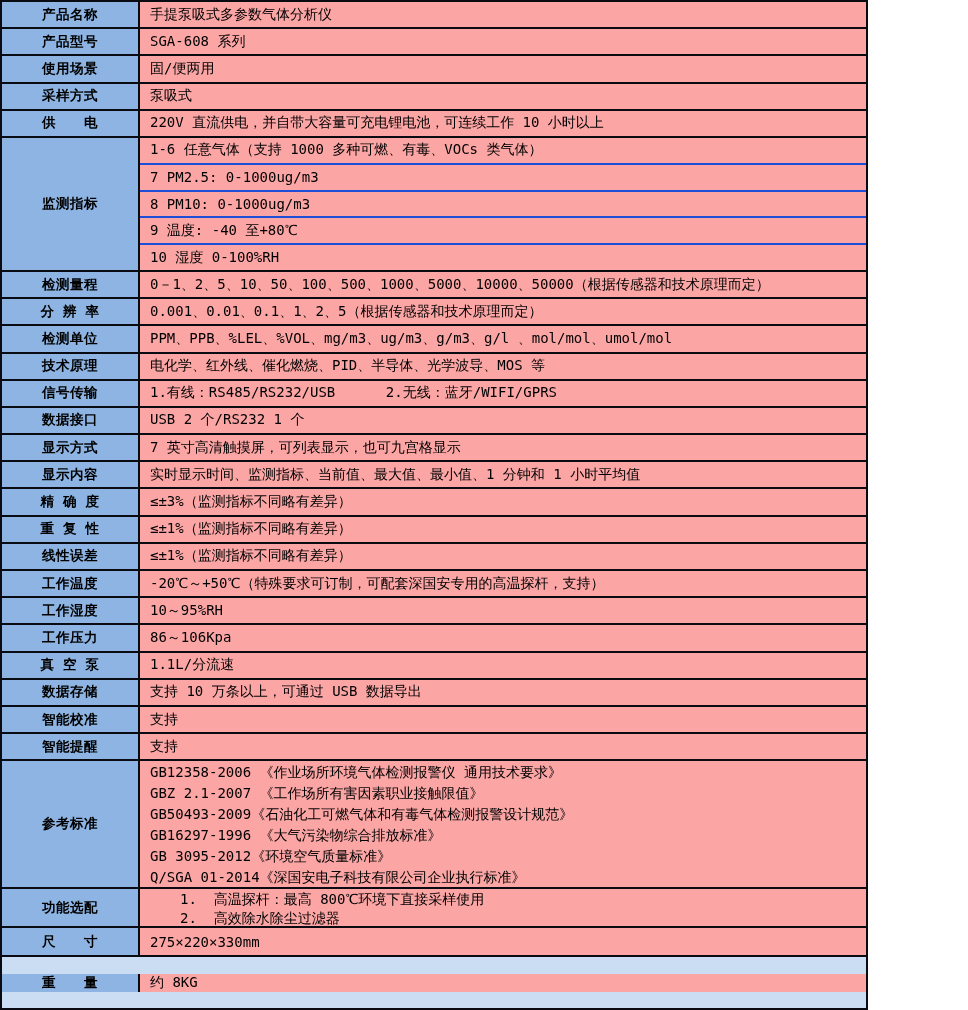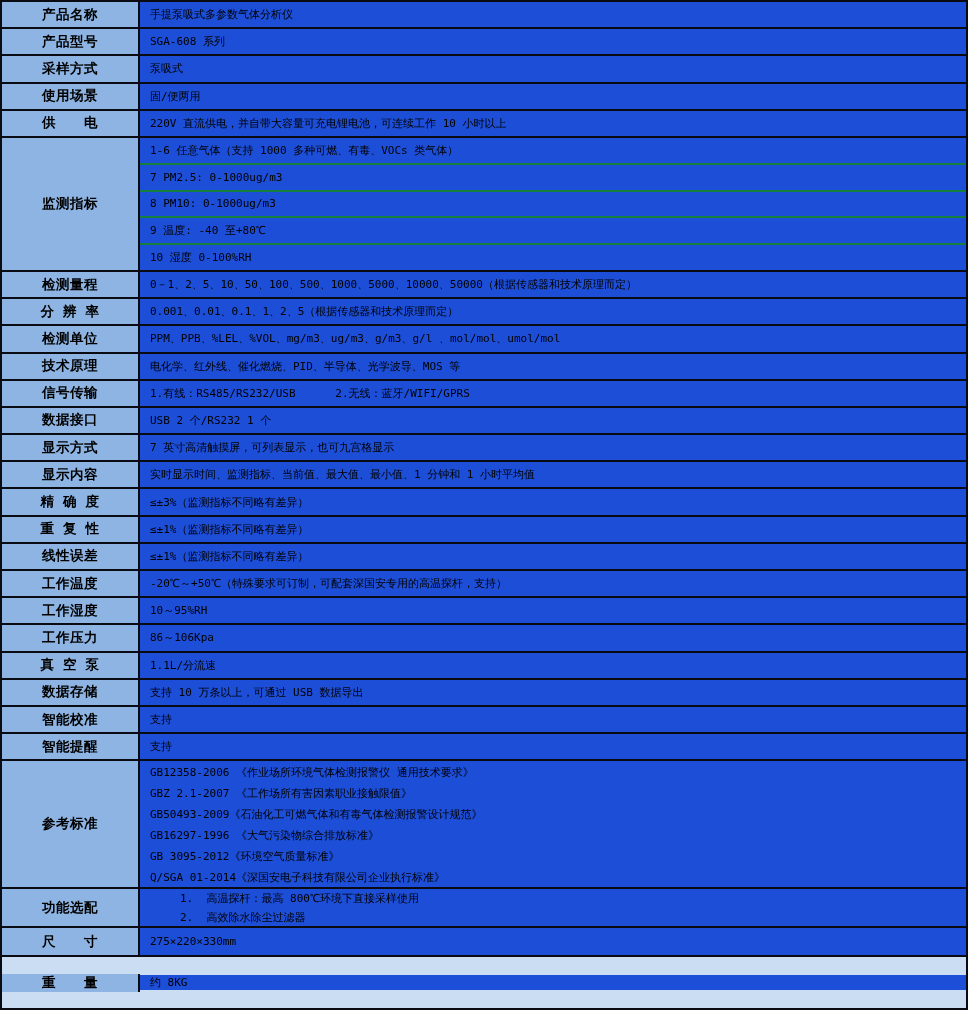--- a/index.html
+++ b/index.html
@@ -1,17 +1,17 @@
 <!DOCTYPE html>
 <html><head>
 <meta charset="utf-8">
 <style>
   html,body { margin:0; padding:0; background:#ffffff; }
   .spec-table {
-    width:968px; height:1010px; box-sizing:border-box;
+    width:868px; height:1010px; box-sizing:border-box;
     border:2px solid #0a0a12;
     display:flex; flex-direction:column;
     background:#cbddf2;
     font-family:"Liberation Sans","DejaVu Sans",sans-serif;
   }
   .row { display:flex; flex:0 0 auto; box-sizing:border-box; border-bottom:2px solid #0a0a12; min-height:0; }
   .row:last-child { border-bottom:none; flex:1 1 auto;align-items:center; }
   .r-std   { height:27.2px; }
   .r-multi { height:134px; }
   .r-ref   { height:128px; }
@@ -19,29 +19,29 @@
   .r-big   { height:29px; }
   .lc {
     flex:0 0 138px; width:138px; box-sizing:border-box;
     background:#8db4e2; border-right:2px solid #0a0a12;
     display:flex; align-items:center; justify-content:center;
     font-weight:bold; font-size:13.5px; color:#000;
     white-space:pre; letter-spacing:0.5px;
   }
   .vc {
     flex:1 1 auto; box-sizing:border-box; min-width:0;
-    background:#1d4ed8;
+    background:#fca5a5;
     display:flex; align-items:center;
     padding:0 8px 0 10px;
     font-family:"DejaVu Sans Mono","Liberation Mono",monospace;
-    font-size:11px; color:#000;
+    font-size:14px; color:#000;
     white-space:pre-wrap;
   }
   .vstack { flex:1 1 auto; display:flex; flex-direction:column; min-width:0; }
-  .vstack .vc { flex:1 1 0; border-bottom:2px solid #15803d; }
+  .vstack .vc { flex:1 1 0; border-bottom:2px solid #1d4ed8; }
   .vstack .vc:last-child { border-bottom:none; }
   .vc.multi { flex-direction:column; align-items:flex-start; justify-content:center; padding-top:2px; }
   .vc.multi .line { line-height:21px; }
   .vc.multi.opt .line { line-height:18.5px;margin-left:30px; }
 </style>
 </head>
 <body>
 
 <div class="spec-table">
 
@@ -49,27 +49,27 @@
     <div class="lc">产品名称</div>
     <div class="vc">手提泵吸式多参数气体分析仪</div>
   </div>
 
   <div class="row r-std">
     <div class="lc">产品型号</div>
     <div class="vc">SGA-608 系列</div>
   </div>
 
   <div class="row r-std">
+    <div class="lc">使用场景</div>
+    <div class="vc">固/便两用</div>
+  </div>
+
+  <div class="row r-std">
     <div class="lc">采样方式</div>
     <div class="vc">泵吸式</div>
-  </div>
-
-  <div class="row r-std">
-    <div class="lc">使用场景</div>
-    <div class="vc">固/便两用</div>
   </div>
 
   <div class="row r-std">
     <div class="lc">供　　电</div>
     <div class="vc">220V 直流供电，并自带大容量可充电锂电池，可连续工作 10 小时以上</div>
   </div>
 
   <div class="row r-multi">
     <div class="lc">监测指标</div>
     <div class="vstack">

